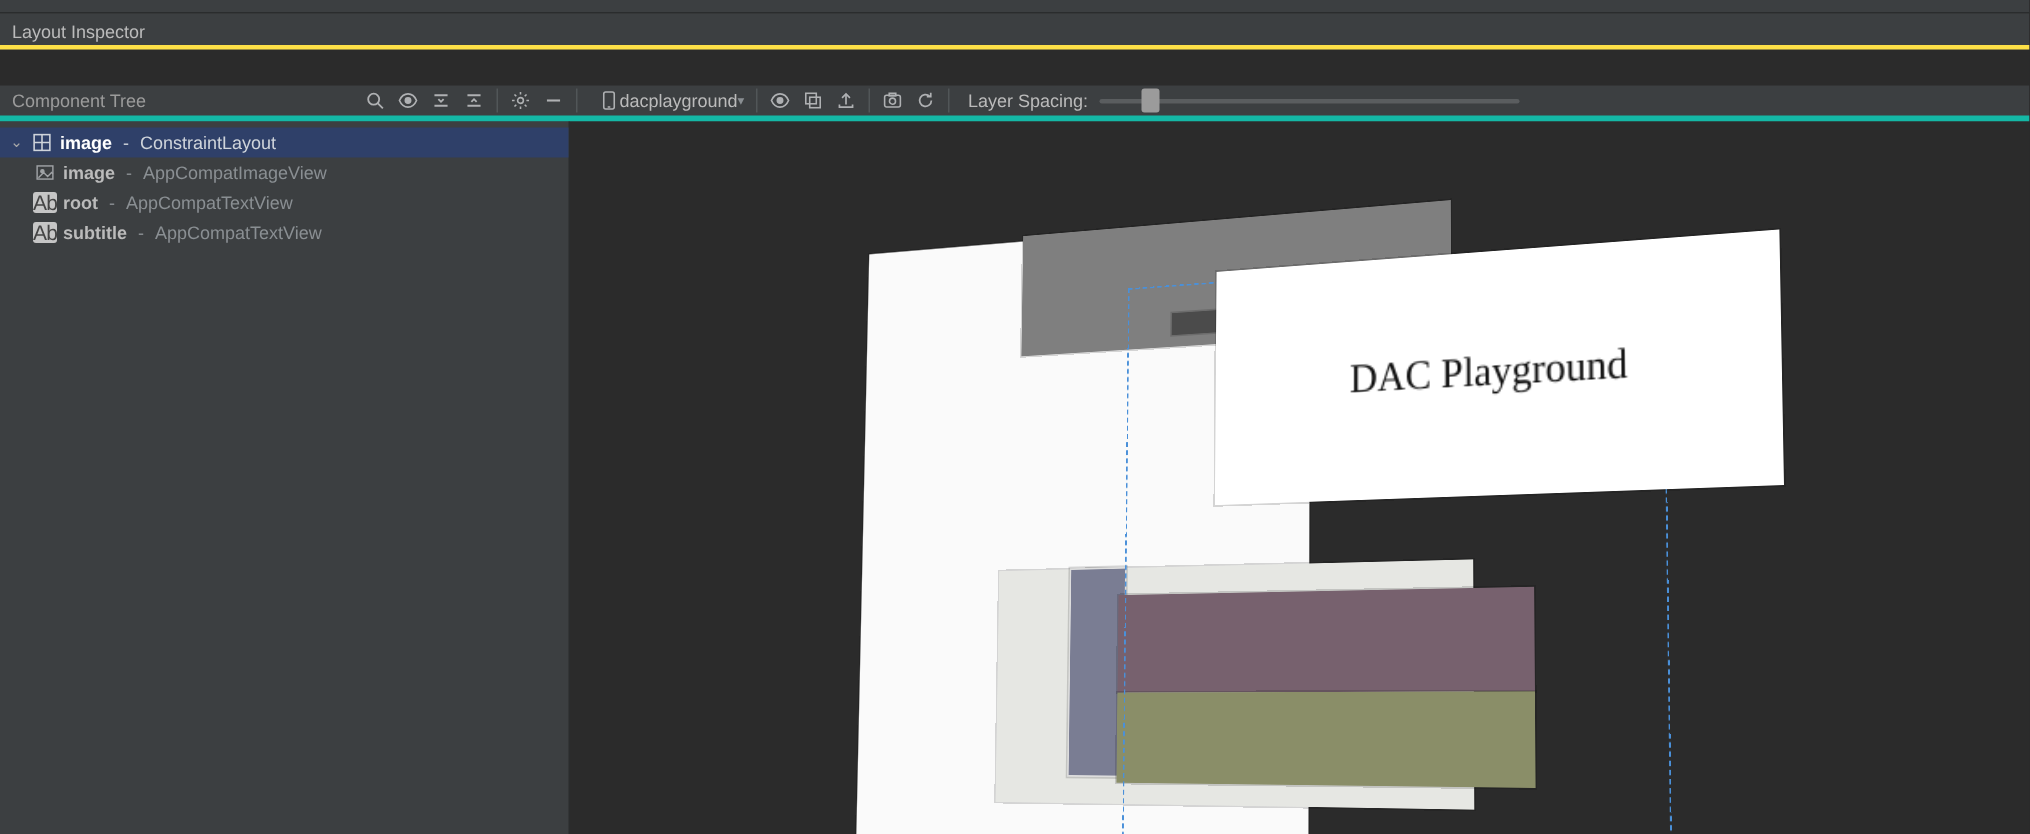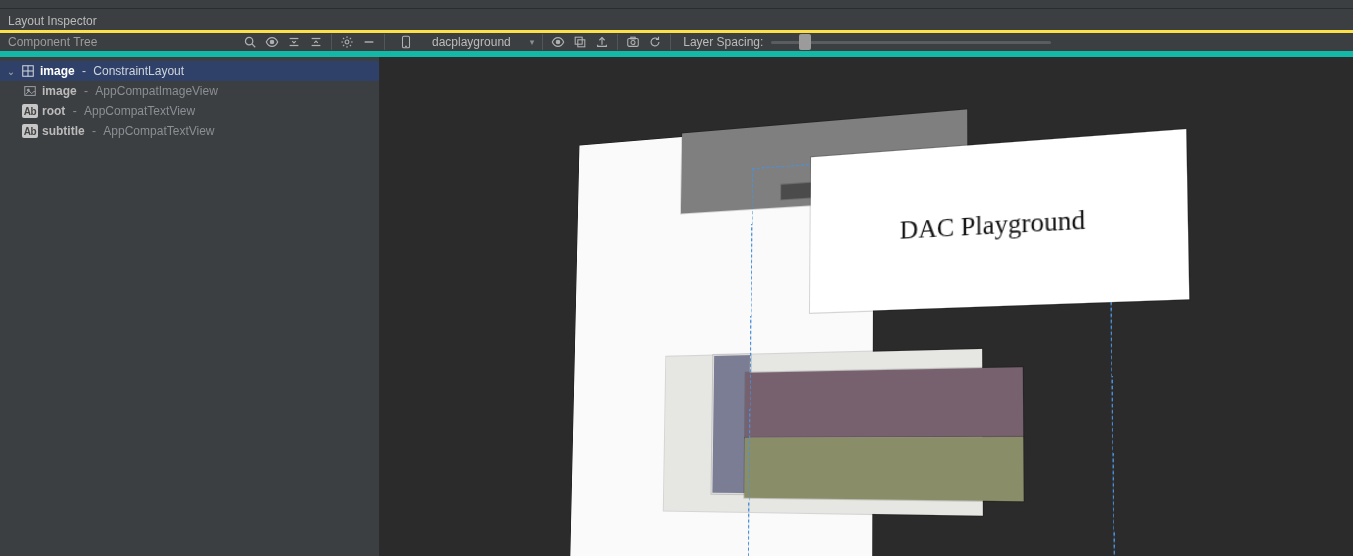--- a/index.html
+++ b/index.html
@@ -31,21 +31,22 @@
     color: #bbbbbb;
     font-size: 12px;
   }
 
   
   .subheader {
     display: flex;
     align-items: center;
     height: 24px;
     background: #3c3f41;
-    border-bottom: 6px solid #14b8a6;
+    border-bottom: 4px solid #14b8a6;
+    margin-top: 24px;
   }
 
   .subheader-left {
     width: 380px;
     display: flex;
     align-items: center;
     height: 100%;
     position: relative;
   }
   .subheader-left .label {
@@ -75,21 +76,21 @@
 
   .subheader-right {
     display: flex;
     align-items: center;
     height: 100%;
     padding-left: 6px;
   }
   .dropdown {
     width: auto;
     padding: 0 4px;
-    gap: 19px;
+    gap: 0;
     text-align: right;
   }
   .dropdown .dd-text { color: #bbbbbb; }
   .dropdown .dd-arrow { font-size: 9px; color: #8a8f93; }
 
   .slider-label {
     margin-left: 8px;
     margin-right: 8px;
     color: #bbbbbb;
   }
@@ -157,24 +158,24 @@
   .tree-row.selected .type,
   .tree-row.selected .dash { color: #cfd4db; }
   .tree-guide {
     width: 10px;
     display: inline-block;
   }
   .child-indent { padding-left: 8px; }
   .ab-badge {
     display:inline-flex; align-items:center; justify-content:center;
     width:16px; height:14px;
-    font-size:10px; color:#444; background:#c6c6c6;
+    font-size:14px; color:#444; background:#c6c6c6;
     border-radius:2px;
     letter-spacing:-0.5px;
-    font-weight:700;
+    font-weight:400;
   }
   .img-icon svg{ width:14px; height:14px; }
 
   .canvas {
     flex: 1;
     position: relative;
     background: #2b2b2b;
     overflow: hidden;
     perspective: 1600px;
     perspective-origin: 55% 45%;

